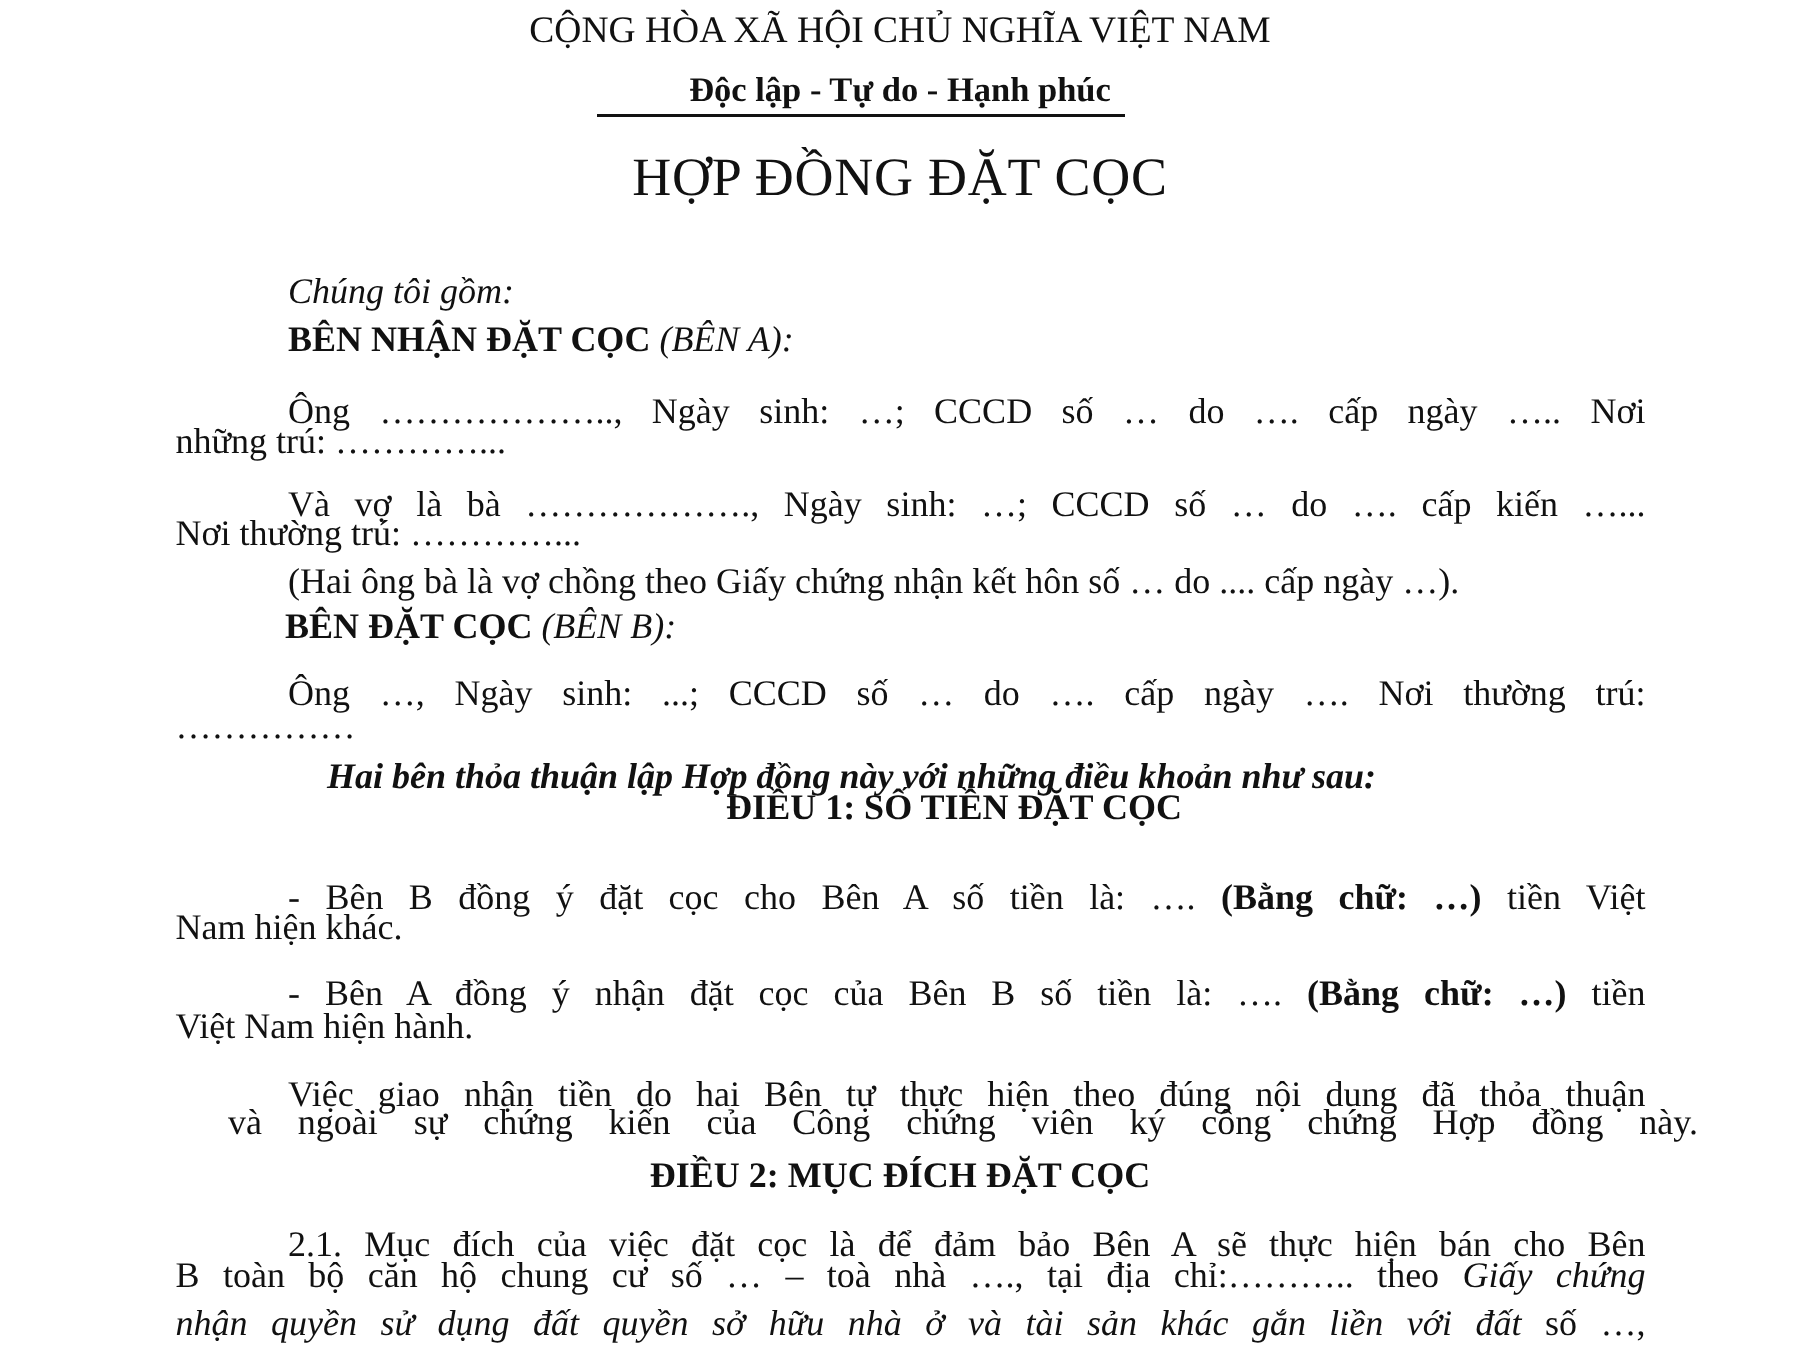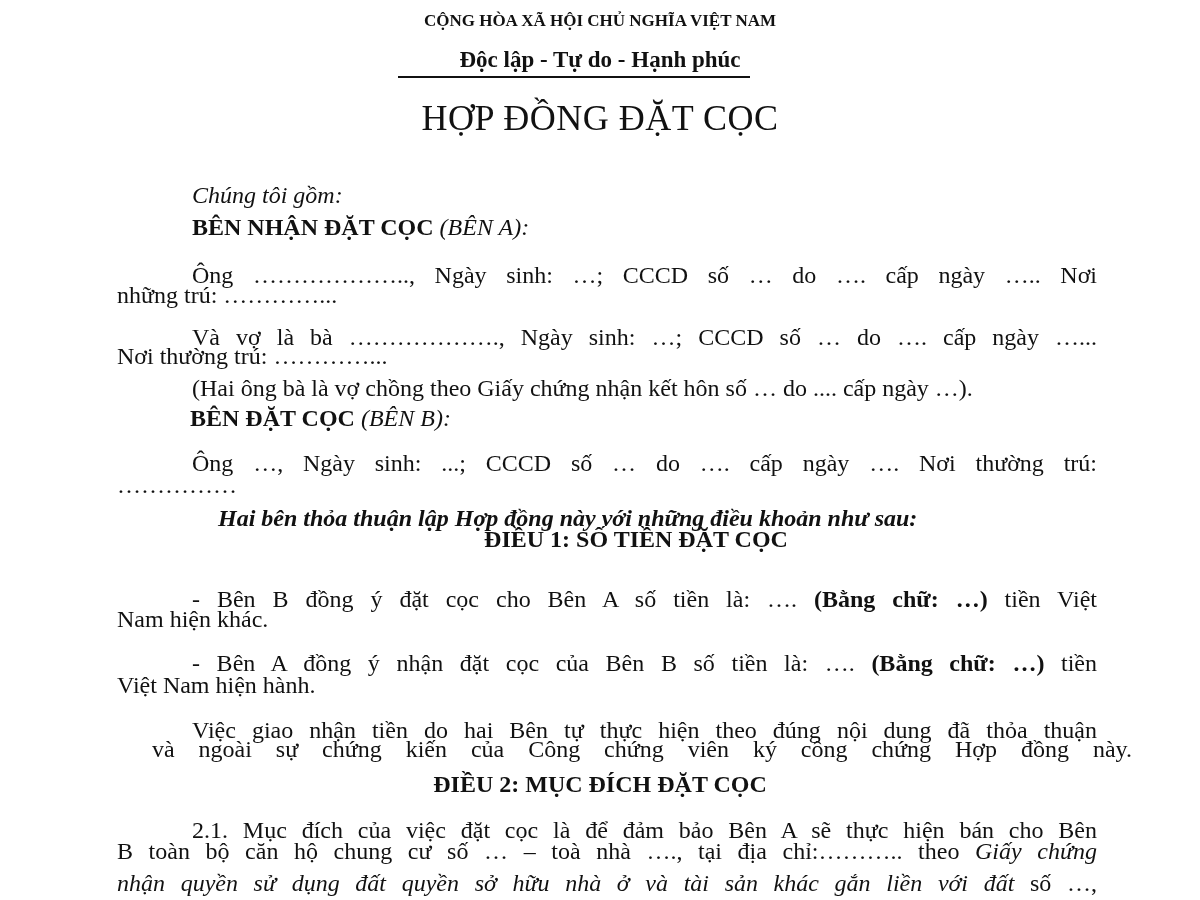--- a/index.html
+++ b/index.html
@@ -4,38 +4,38 @@
 <style>
   html, body { margin:0; padding:0; background:#ffffff; }
   body { width:1200px; height:900px; overflow:hidden; position:relative;
          font-family:"Liberation Serif","DejaVu Serif",serif; color:#111; }
   .ln { position:absolute; white-space:nowrap; font-size:24px; line-height:30px; }
   .center { left:0; width:1200px; text-align:center; }
   .b { font-weight:bold; }
   .i { font-style:italic; }
   .just { left:117px; width:980px; text-align:justify; text-align-last:justify; }
   .ind { left:192px; width:905px; text-align:justify; text-align-last:justify;margin-top:12px; }
-  .h1 { font-size:17px; font-weight:bold; }
+  .h1 { font-size:25px; font-weight:normal; }
   .h2 { font-size:23px; font-weight:bold; }
   .h3 { font-size:36px; font-weight:normal; letter-spacing:0.5px; }
   .uline { position:absolute; left:398px; width:352px; top:76px; height:2px; background:#111; }
 </style>
 </head>
 <body>
 
 <div class="ln center h1" style="top:6px;">CỘNG HÒA XÃ HỘI CHỦ NGHĨA VIỆT NAM</div>
 <div class="ln center h2" style="top:45px;">Độc lập - Tự do - Hạnh phúc</div>
 <div class="uline"></div>
 <div class="ln center h3" style="top:103px;">HỢP ĐỒNG ĐẶT CỌC</div>
 
 <div class="ln i" style="left:192px;top:180px;">Chúng tôi gồm:</div>
 <div class="ln" style="left:192px;top:212px;"><span class="b">BÊN NHẬN ĐẶT CỌC</span><span class="i"> (BÊN A):</span></div>
 <div class="ln ind" style="top:248px;">Ông ……………….., Ngày sinh: …; CCCD số … do …. cấp ngày ….. Nơi</div>
 <div class="ln" style="left:117px;top:280px;">những trú: …………...</div>
-<div class="ln ind" style="top:310px;">Và vợ là bà ………………., Ngày sinh: …; CCCD số … do …. cấp ngày …...</div>
+<div class="ln ind" style="top:310px;">Và vợ là bà ………………., Ngày sinh: …; CCCD số … do …. cấp kiến …...</div>
 <div class="ln" style="left:117px;top:341px;">Nơi thường trú: …………...</div>
 <div class="ln" style="left:192px;top:373px;">(Hai ông bà là vợ chồng theo Giấy chứng nhận kết hôn số … do .... cấp ngày …).</div>
 <div class="ln" style="left:190px;top:403px;"><span class="b">BÊN ĐẶT CỌC</span><span class="i"> (BÊN B):</span></div>
 <div class="ln ind" style="top:436px;">Ông …, Ngày sinh: ...; CCCD số … do …. cấp ngày …. Nơi thường trú:</div>
 <div class="ln" style="left:117px;top:470px;">……………</div>
 
 <div class="ln b i" style="left:218px;top:503px;">Hai bên thỏa thuận lập Hợp đồng này với những điều khoản như sau:</div>
 
 <div class="ln center b" style="top:524px;margin-left:36px;">ĐIỀU 1: SỐ TIỀN ĐẶT CỌC</div>
 <div class="ln ind" style="top:572px;"><span>- Bên B đồng ý đặt cọc cho Bên A số tiền là: …. </span><span class="b">(Bằng chữ: …)</span><span> tiền Việt</span></div>

